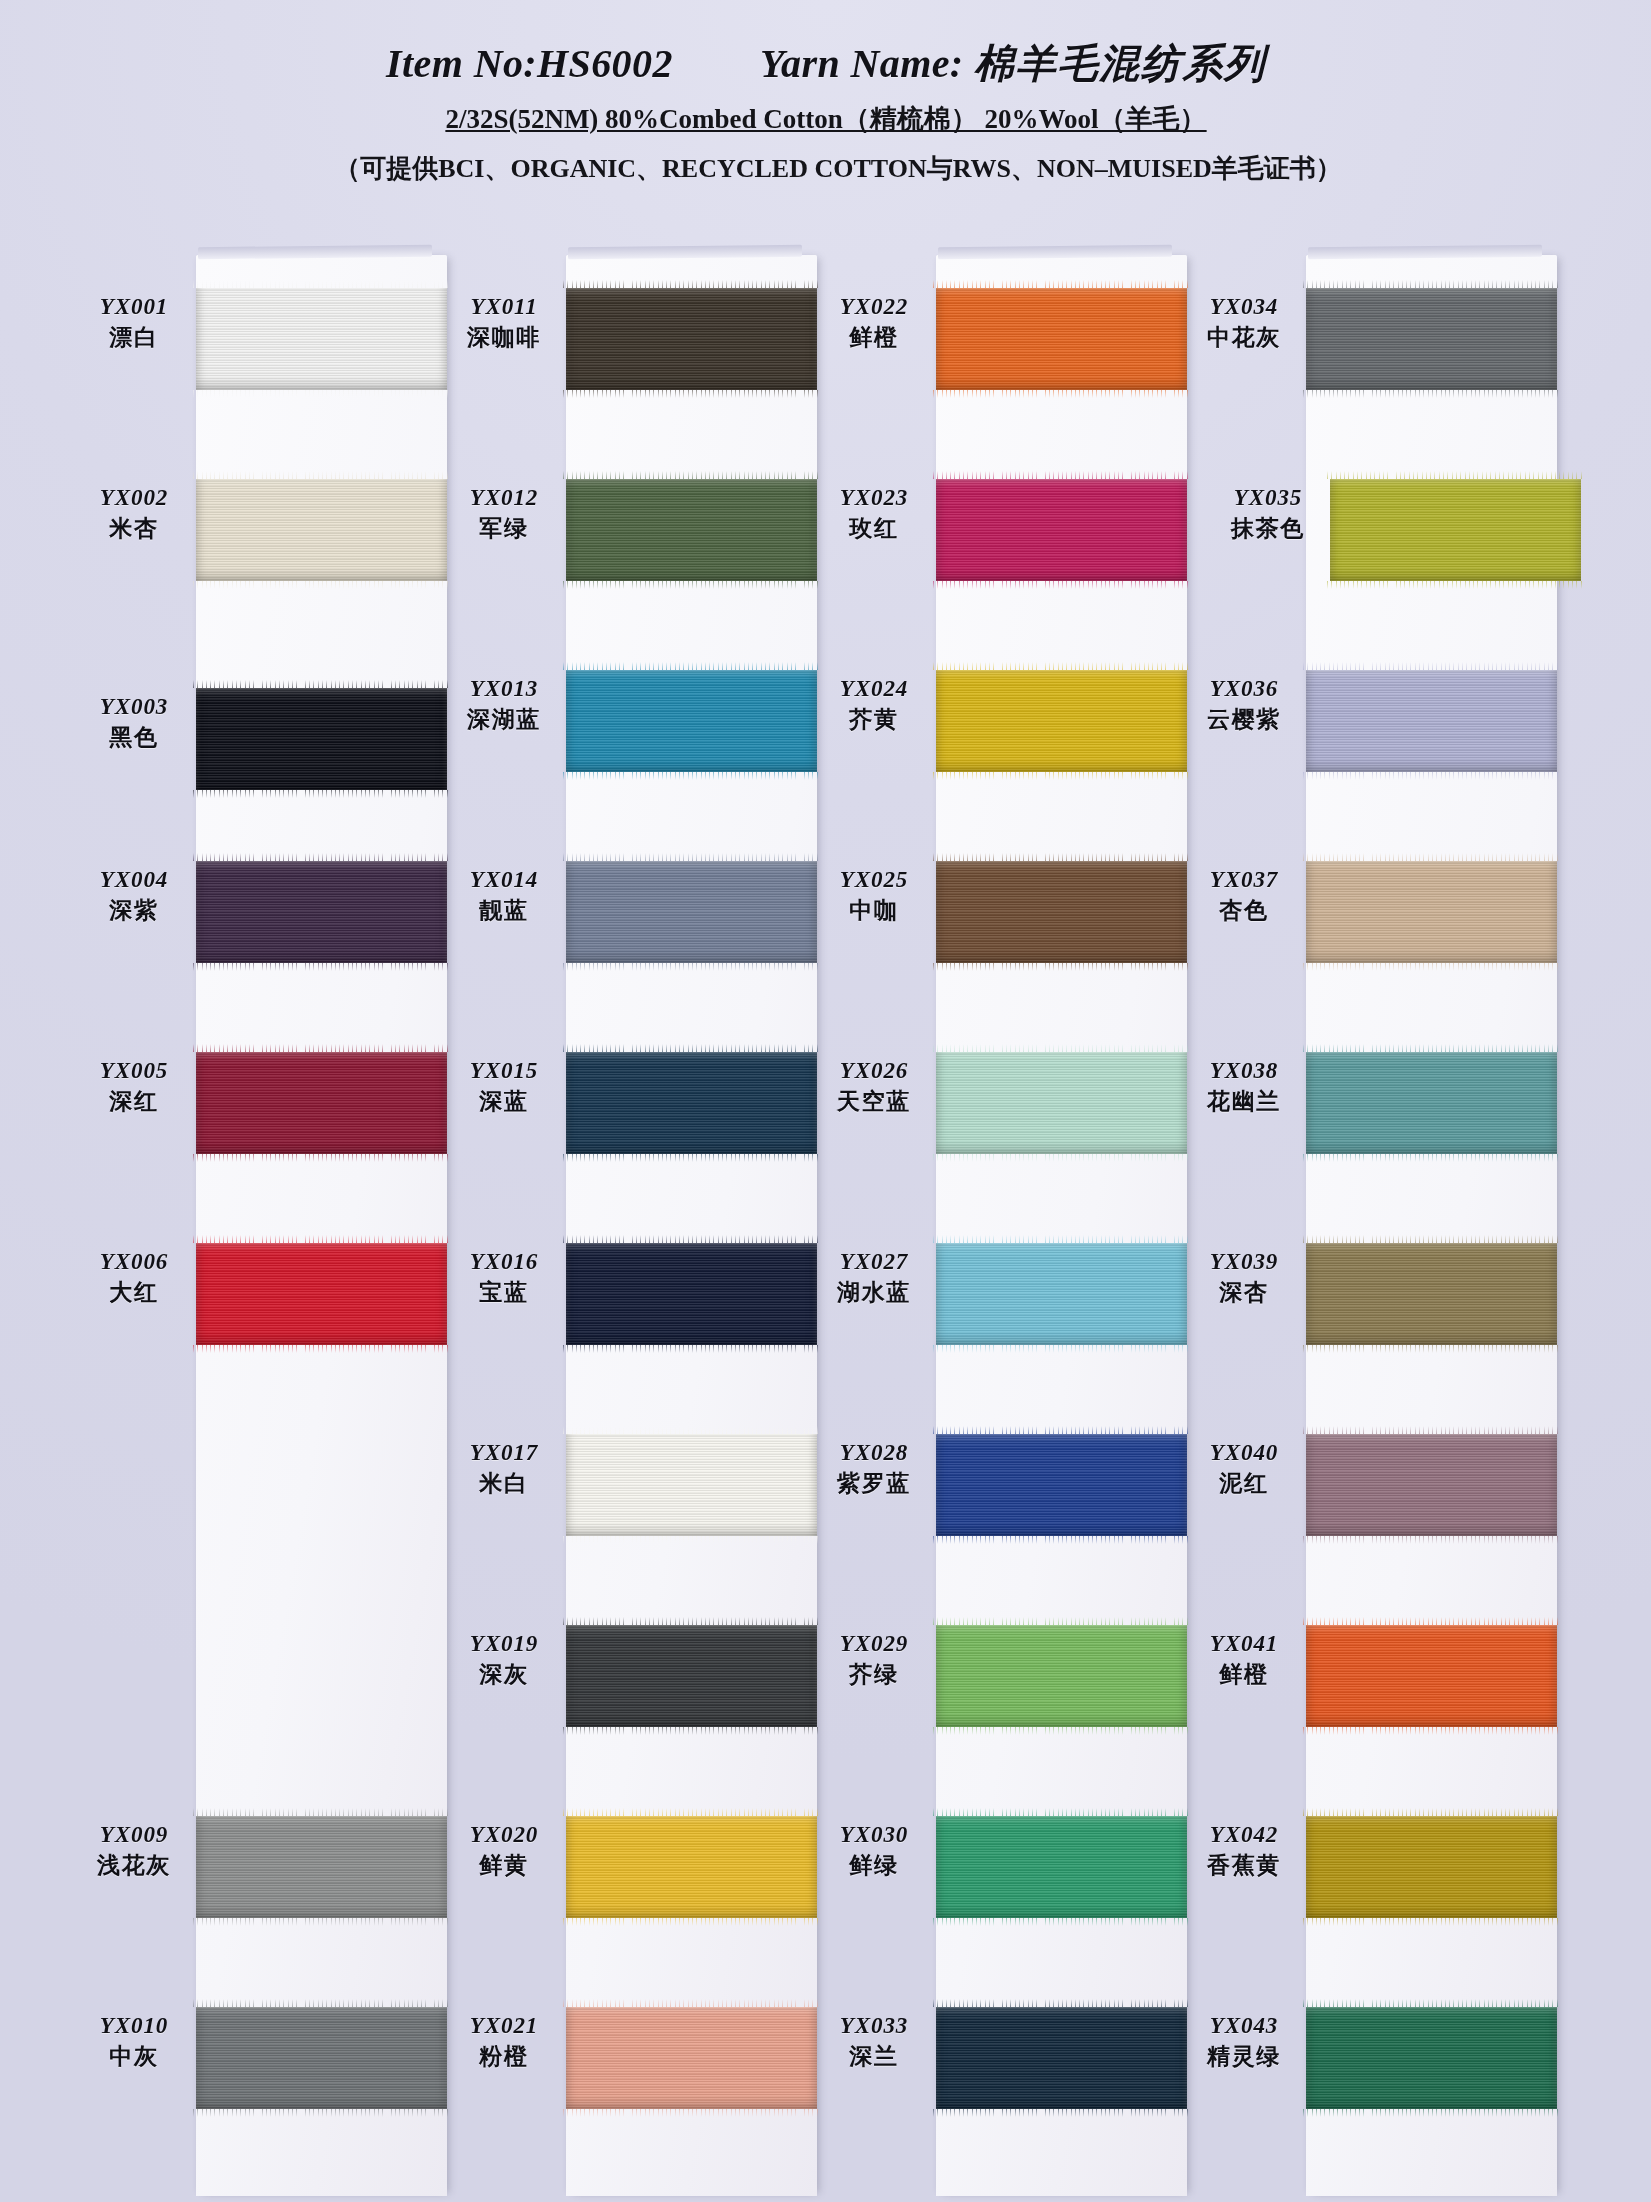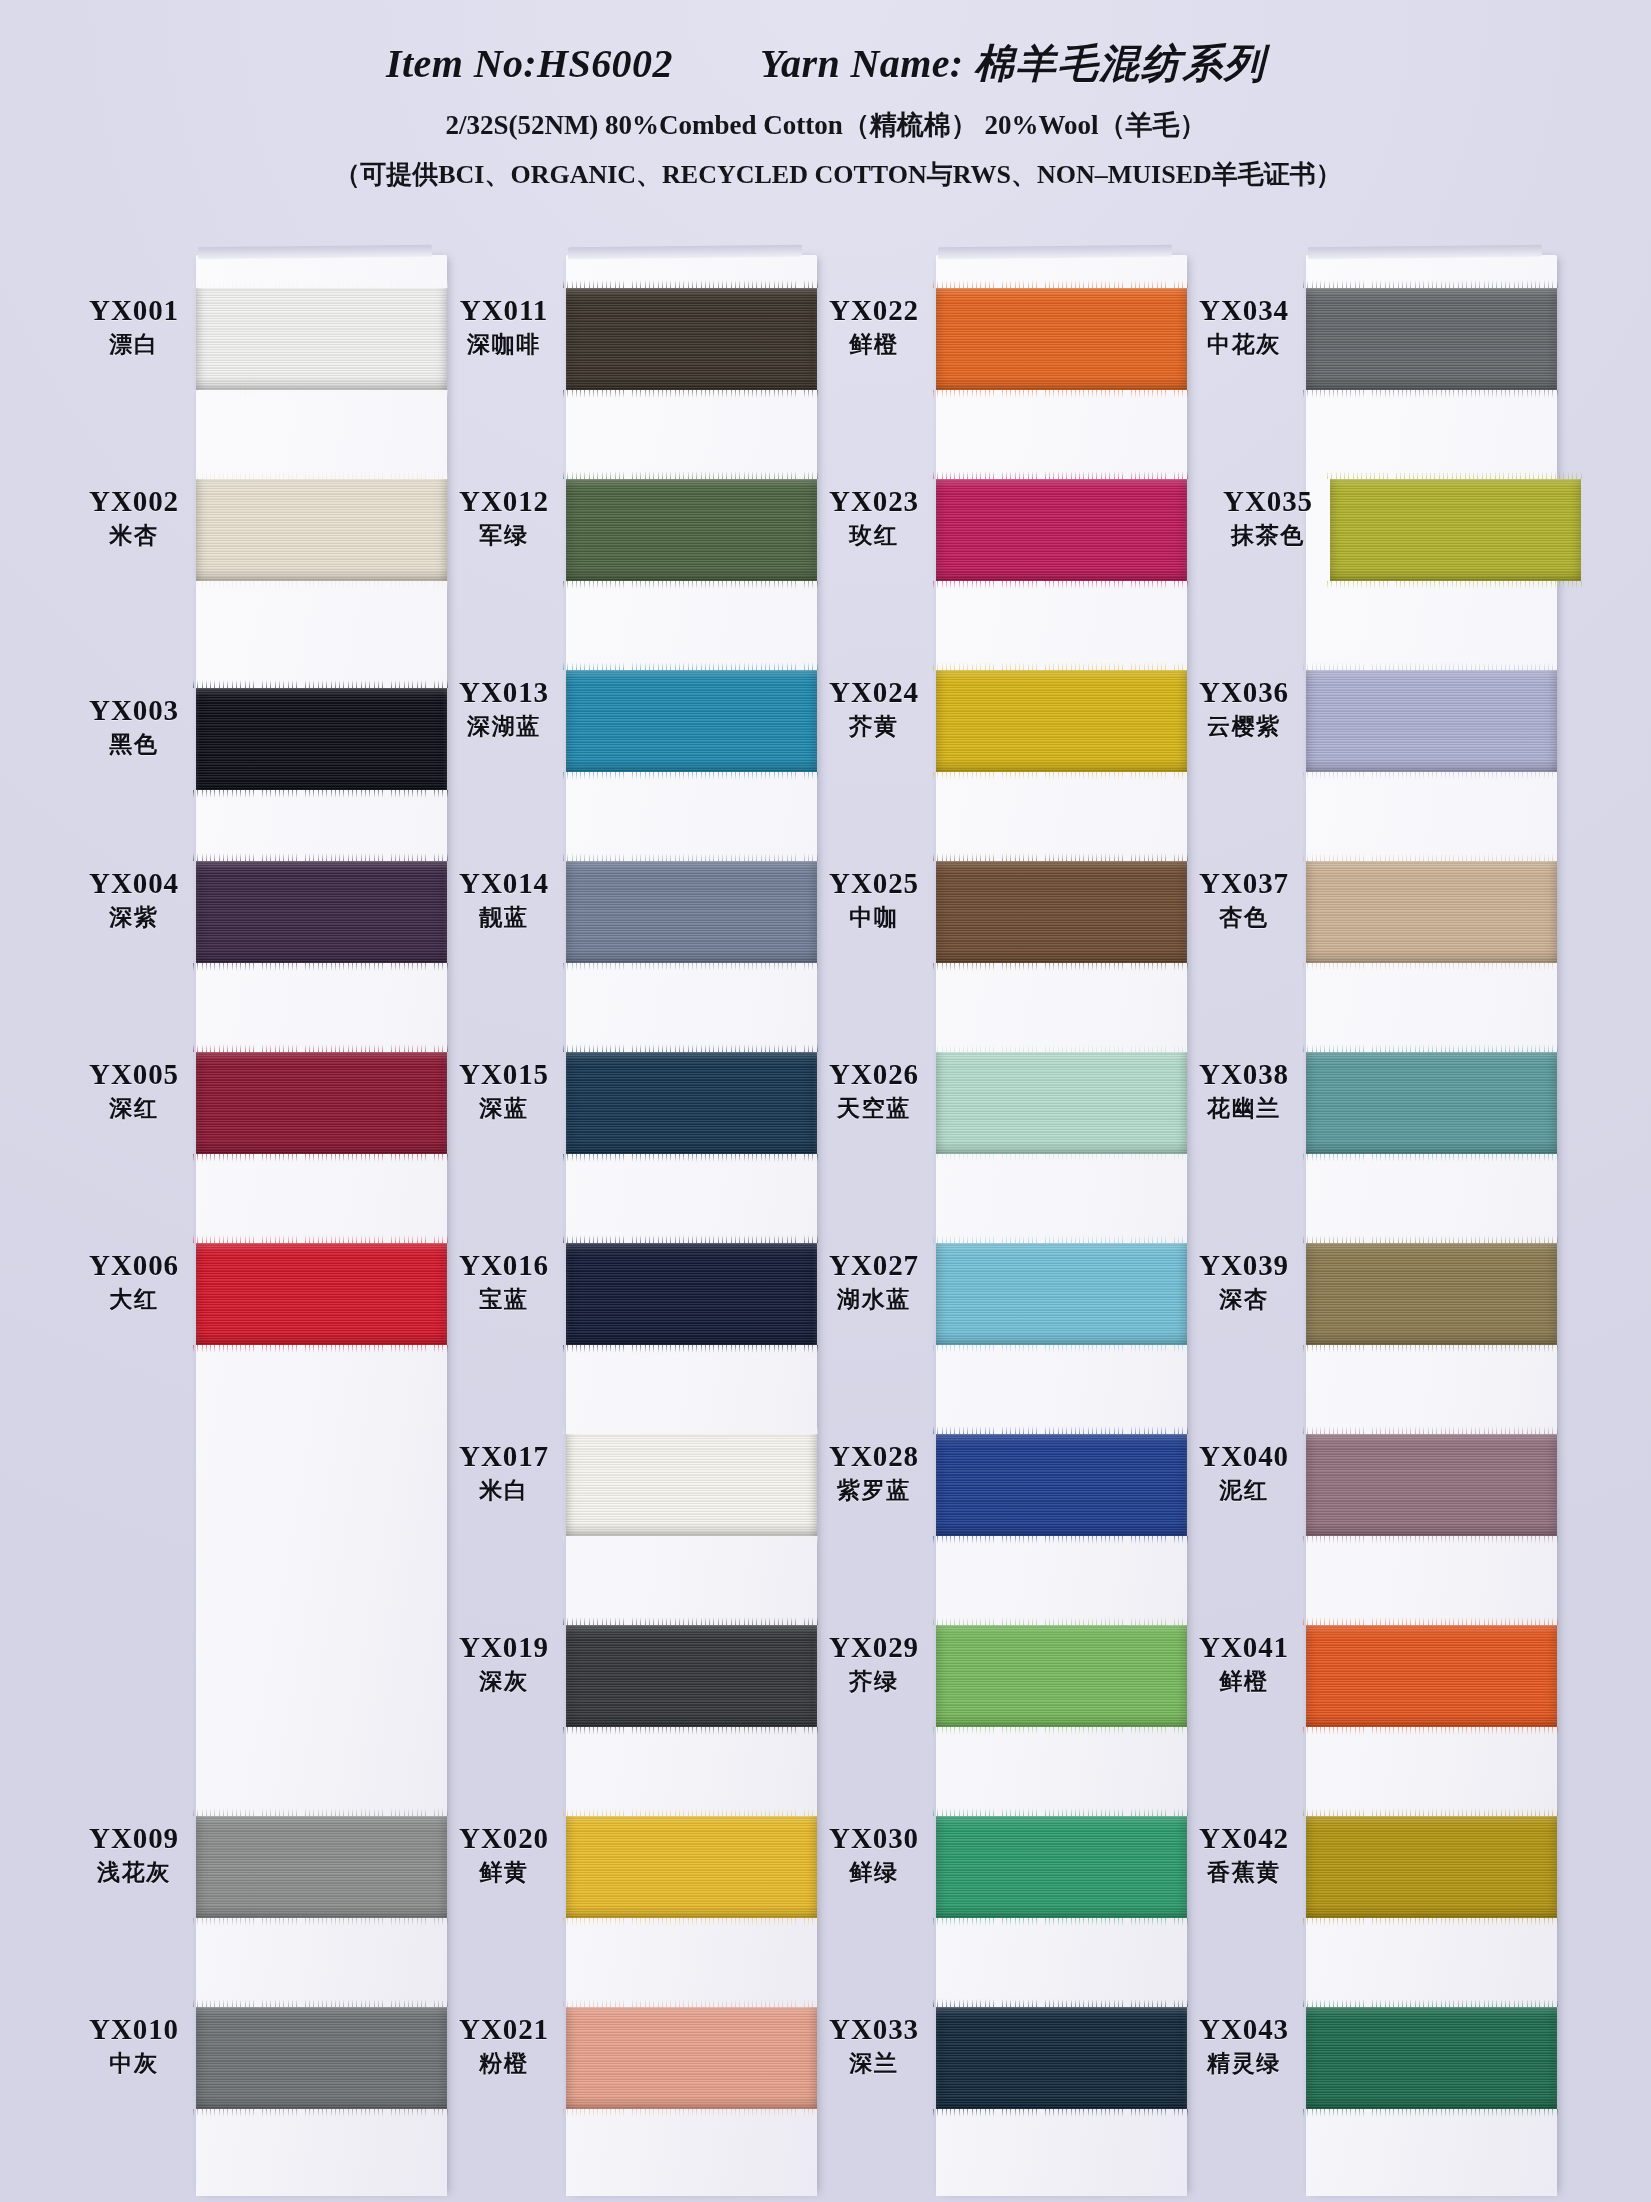--- a/index.html
+++ b/index.html
@@ -30,23 +30,24 @@
     white-space:nowrap;
     text-shadow:0 0.9px 0 rgba(255,255,255,.45);
   }
   .hl1 .gap{display:inline-block;width:67px;}
   .hl1 .cn{
     font-family:"DejaVu Sans", sans-serif;
     font-style:italic;font-weight:700;font-size:40px;
     letter-spacing:1.7px;
   }
   .hl2{
-    margin-top:16px;
+    margin-top:10px;
     font-size:27px;font-weight:700;color:#141419;
     white-space:nowrap;
+    text-decoration:underline;
   }
   .hl3{
     margin-top:13.8px;
     font-size:26px;font-weight:700;color:#141419;
     white-space:nowrap;
     margin-left:24px;
   }
   
   #grid{
     position:absolute;top:248px;left:0;right:0;height:1955px;
@@ -85,21 +86,21 @@
   .row .label{
     position:absolute;left:0;top:45px;width:114px;
     text-align:center;
     color:#101016;
     line-height:1.18;
     text-shadow:0 0.9px 0 rgba(255,255,255,.5);
   }
   .label .code{
     display:block;
     font-family:"Liberation Serif", serif;
-    font-weight:700;font-size:29px;letter-spacing:0.9px;
+    font-weight:700;font-size:23px;letter-spacing:0.9px;font-style:italic;
   }
   .label .name{
     display:block;margin-top:3.4px;
     font-family:"DejaVu Sans", sans-serif;
     font-weight:700;font-size:23px;letter-spacing:1.7px;
   }
   
   .swatch{
     position:absolute;left:119px;top:40px;
     width:251px;height:102px;

